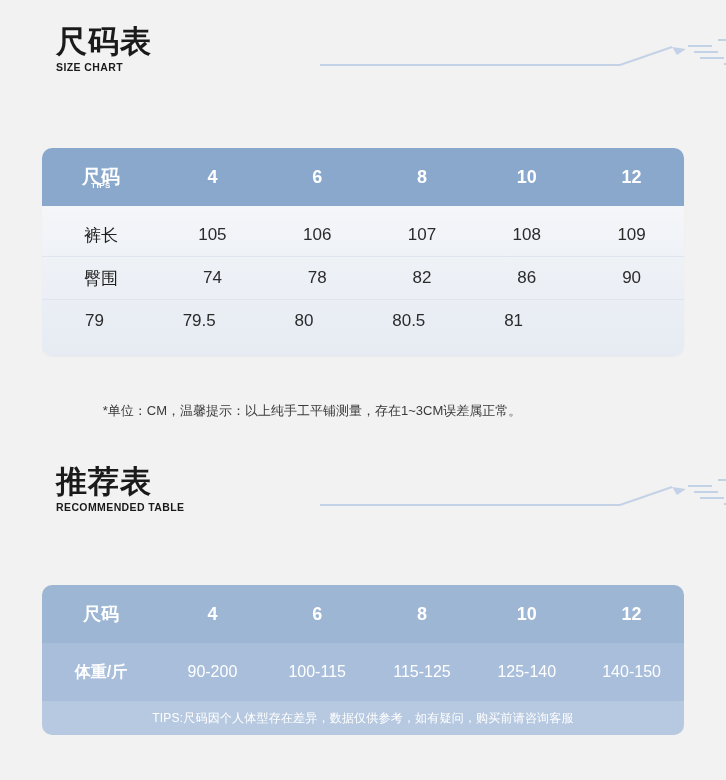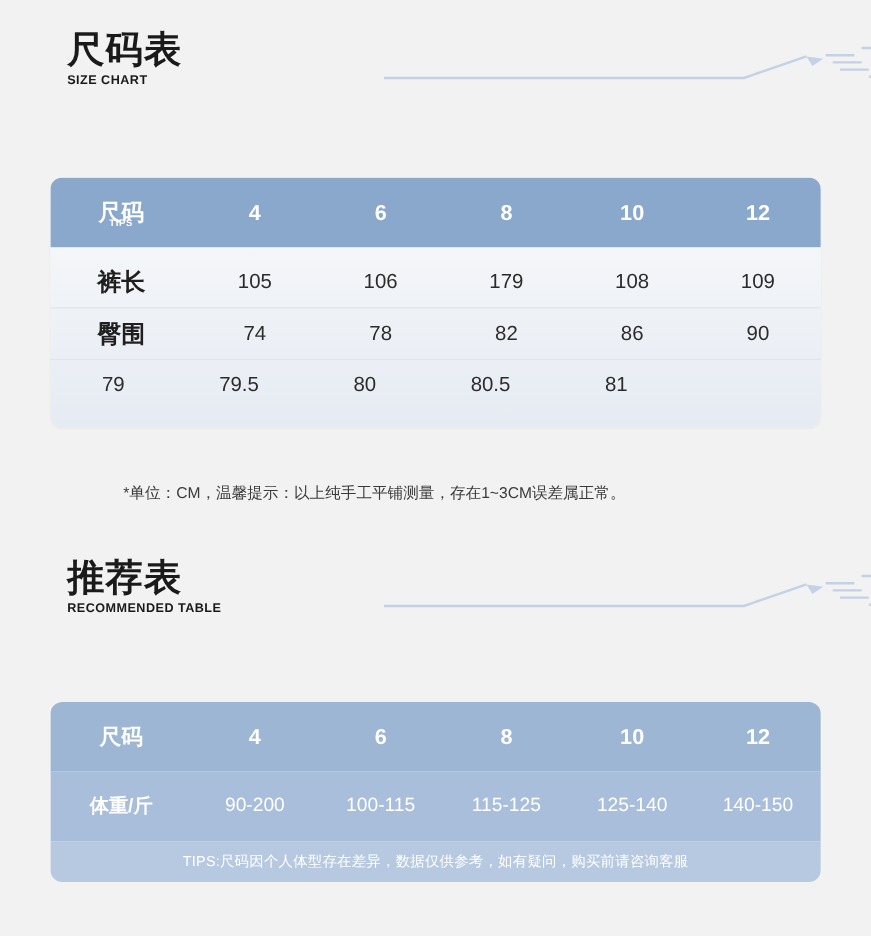--- a/index.html
+++ b/index.html
@@ -89,22 +89,22 @@
     align-items: center;
     border-bottom: 1px solid #dfe5ee;
   }
   .trow:last-child { border-bottom: none; }
   .trow .cell {
     text-align: center;
     font-size: 17px;
     color: #2b2b2b;
   }
   .trow .cell.firstcol {
-    font-size: 20px;
-    font-weight: bold;
+    font-size: 17px;
+    font-weight: normal;
     color: #1f1f1f;
   }
   .c0 { width: 118px; }
   .cn { width: 104.8px; }
 
   .note {
     position: absolute;
     left: 0;
     width: 624px;
     text-align: center;
@@ -190,21 +190,21 @@
     <div class="cell cn">8</div>
     <div class="cell cn">10</div>
     <div class="cell cn">12</div>
   </div>
 
   <div style="padding:8px 0 14px 0;">
     <div class="trow">
       <div class="cell firstcol c0">裤长</div>
       <div class="cell cn">105</div>
       <div class="cell cn">106</div>
-      <div class="cell cn">179</div>
+      <div class="cell cn">107</div>
       <div class="cell cn">108</div>
       <div class="cell cn">109</div>
     </div>
     <div class="trow">
       <div class="cell firstcol c0">臀围</div>
       <div class="cell cn">74</div>
       <div class="cell cn">78</div>
       <div class="cell cn">82</div>
       <div class="cell cn">86</div>
       <div class="cell cn">90</div>

